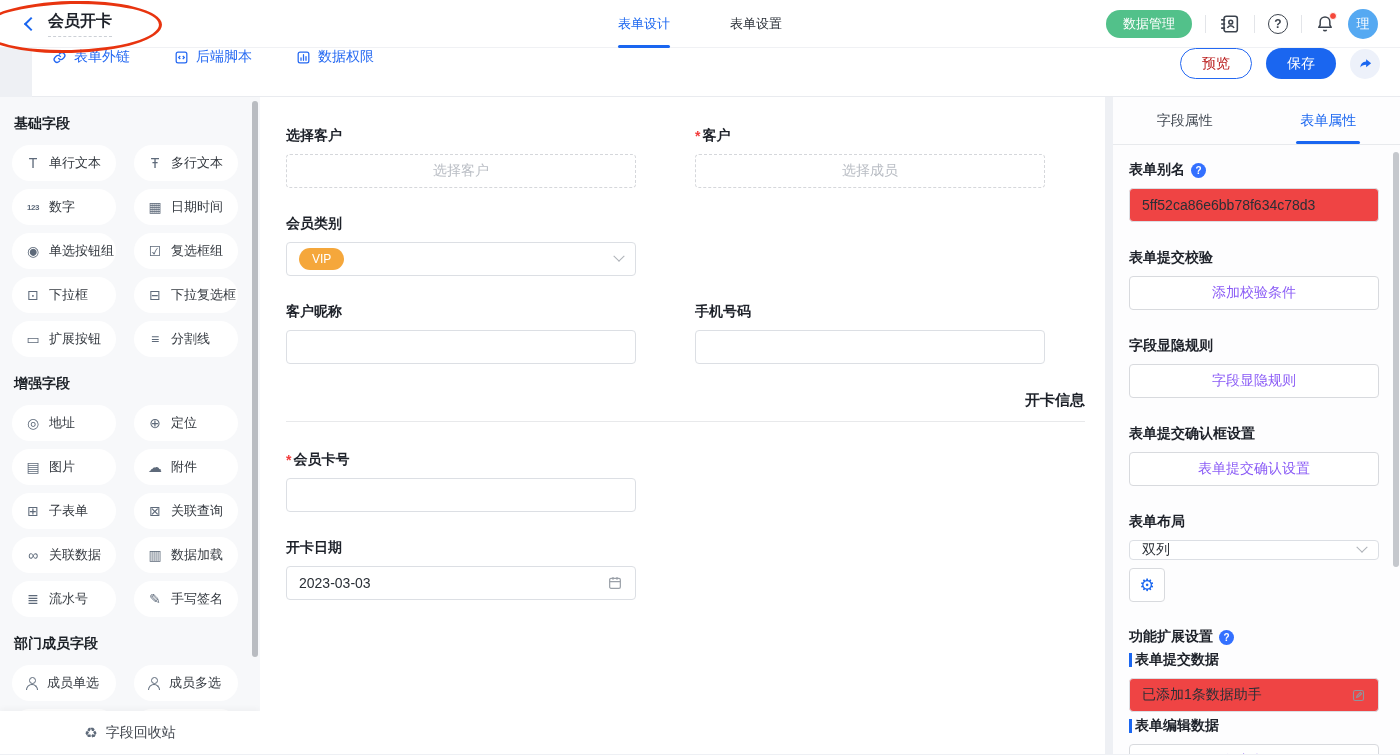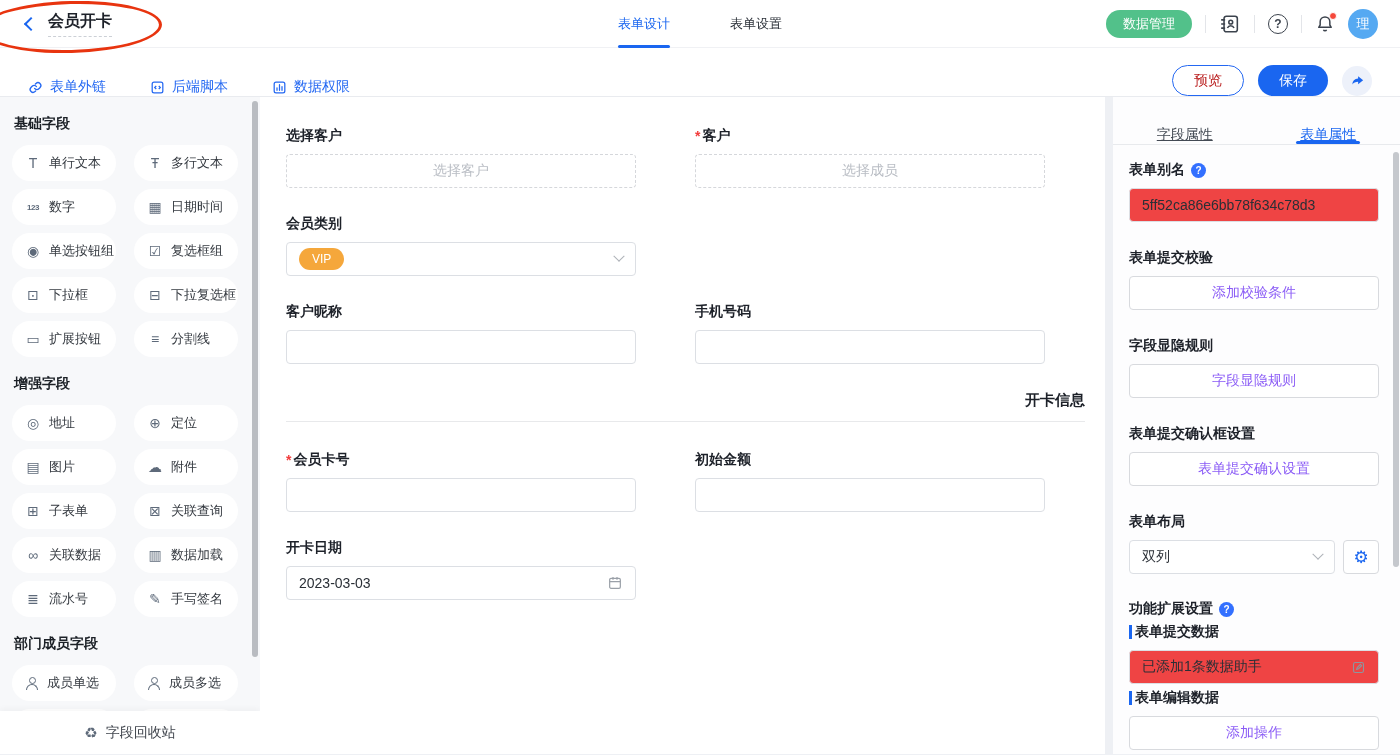--- a/index.html
+++ b/index.html
@@ -19,21 +19,21 @@
   .top-right { margin-left:auto; display:flex; align-items:center; gap:13px; padding-right:22px; }
   .btn-green { height:28px; padding:0 17px; border-radius:14px; background:#52c18a; color:#fff; font-size:13px; border:none; display:flex; align-items:center; cursor:pointer; }
   .vdiv { width:1px; height:18px; background:#e3e5e9; }
   .hicon { display:flex; align-items:center; cursor:pointer; position:relative; }
   .qcircle { width:20px; height:20px; border:1.6px solid #3c434d; border-radius:50%; color:#3c434d; font-size:12px; font-weight:700; display:flex; align-items:center; justify-content:center; }
   .qcircle::before { content:"?"; }
   .bell-dot { position:absolute; right:-2px; top:-2px; width:8px; height:8px; border-radius:50%; background:#f5483b; border:1.5px solid #fff; }
   .avatar { width:30px; height:30px; border-radius:50%; background:#55a9f2; color:#fff; font-size:13px; display:flex; align-items:center; justify-content:center; cursor:pointer; }
 
   
-  .toolbar { height:49px; background:#fff; border-bottom:1px solid #e9ebef; display:flex; align-items:flex-end; padding:0 28px; }
+  .toolbar { height:49px; background:#fff; border-bottom:1px solid #e9ebef; display:flex; align-items:flex-start; padding:0 20px;margin-left:32px; }
   .tool-links { display:flex; gap:44px; align-items:center; }
   .tlink { display:flex; align-items:center; gap:7px; color:#2468f2; font-size:14px; cursor:pointer; }
   .tool-actions { margin-left:auto; display:flex; align-items:center; gap:14px; }
   .btn-outline { height:31px; padding:0 21px; border-radius:16px; border:1px solid #2468f2; color:#b91c1c; background:#fff; font-size:14px; cursor:pointer; }
   .btn-primary { height:31px; padding:0 21px; border-radius:16px; border:none; background:#1a66f0; color:#fff; font-size:14px; cursor:pointer; }
   .share-circle { width:30px; height:30px; border-radius:50%; background:#edf1fa; display:flex; align-items:center; justify-content:center; cursor:pointer; }
 
   
   .body-row { display:flex; height:657px; background:#eef0f4; }
 
@@ -63,31 +63,31 @@
   .chev { width:8px; height:8px; border-right:1.6px solid #aeb2b8; border-bottom:1.6px solid #aeb2b8; transform:rotate(45deg) translate(-2px,-2px); flex:none; }
   .vip-tag { background:#f5a73b; color:#fff; font-size:12px; padding:4px 13px; border-radius:12px; }
   .section-block { width:799px; margin:1px 0 29px;text-align:right; }
   .section-title { font-size:15px; font-weight:700; color:#1d2129; }
   .section-line { height:1px; background:#e8e9eb; margin-top:11px; }
   .date-ctl { justify-content:space-between; cursor:pointer; }
 
   
   .panel { position:relative; width:287px; flex:none; background:#fdfdfe; overflow:hidden; }
   .panel-tabs { height:48px; border-bottom:1px solid #e8eaed; display:flex; }
-  .ptab { flex:1; display:flex; align-items:flex-end; justify-content:center; font-size:14px; color:#434a54; position:relative; cursor:pointer;text-decoration:underline; }
+  .ptab { flex:1; display:flex; align-items:center; justify-content:center; font-size:14px; color:#434a54; position:relative; cursor:pointer; }
   .ptab.active { color:#1a66f0; }
   .ptab.active::after { content:""; position:absolute; left:50%; transform:translateX(-50%); bottom:0; width:64px; height:3px; background:#1a66f0; border-radius:2px; }
   .panel-body { padding:16px 21px 0 16px; }
   .plabel { font-size:14px; font-weight:700; color:#1d2129; display:flex; align-items:center; gap:6px; margin-top:27px; }
   .plabel.first { margin-top:0; }
   .qbadge { width:15px; height:15px; border-radius:50%; background:#3370ff; color:#fff; font-size:10px; display:inline-flex; align-items:center; justify-content:center; }
   .qbadge::before { content:"?"; }
   .pinput { margin-top:9px; height:34px; border:1px solid #dcdfe4; border-radius:4px; background:#ef4444; display:flex; align-items:center; padding:0 12px; font-size:14px; color:#2a2f36; }
   .pbtn { margin-top:9px; height:34px; width:100%; border:1px solid #d8dade; border-radius:4px; background:#fff; font-size:14px; color:#8b5cf6; cursor:pointer; }
-  .layout-row { margin-top:9px; display:flex; gap:8px; }
+  .layout-row { margin-top:9px; display:flex; gap:8px;flex-direction:column; }
   .layout-select { flex:1; height:34px; border:1px solid #dcdfe4; border-radius:4px; background:#fff; display:flex; align-items:center; justify-content:space-between; padding:0 12px; font-size:14px; color:#2a2f36; cursor:pointer; }
   .gear-btn { width:36px; height:34px; border:1px solid #d8dade; border-radius:4px; background:#fff; display:flex; align-items:center; justify-content:center; cursor:pointer; }
   .gear-glyph { color:#1a66f0; font-size:17px; line-height:1; }
   .barlabel { display:flex; align-items:center; gap:3px; font-size:14px; font-weight:700; color:#1d2129; margin-top:5px; }
   .bluebar { width:3px; height:14px; background:#1a66f0; flex:none; }
   .pinput.with-icon { justify-content:space-between; cursor:pointer; }
   .panel-scroll { position:absolute; right:1px; top:55px; width:6px; height:415px; background:#c5c8cd; border-radius:3px; }
 </style>
 </head>
 <body>
@@ -323,24 +323,20 @@
     </div>
 
     <div class="frow">
       <div class="fcol">
         <div class="flabel">
             <span class="req">*</span>
             <span>会员卡号</span>
           </div>
         <div class="control"></div>
       </div>
-      <div class="fcol">
-        <div class="flabel">初始金额</div>
-        <div class="control"></div>
-      </div>
     </div>
 
     <div class="frow">
       <div class="fcol">
         <div class="flabel">开卡日期</div>
         <div class="control date-ctl">
           <span>2023-03-03</span>
           <svg width="16" height="16" viewBox="0 0 24 24" fill="none" stroke="#9aa0a8" stroke-width="1.8">
               <rect x="4" y="5" width="16" height="15" rx="2"></rect>
               <path d="M4 10h16M9 3v4M15 3v4"></path>

